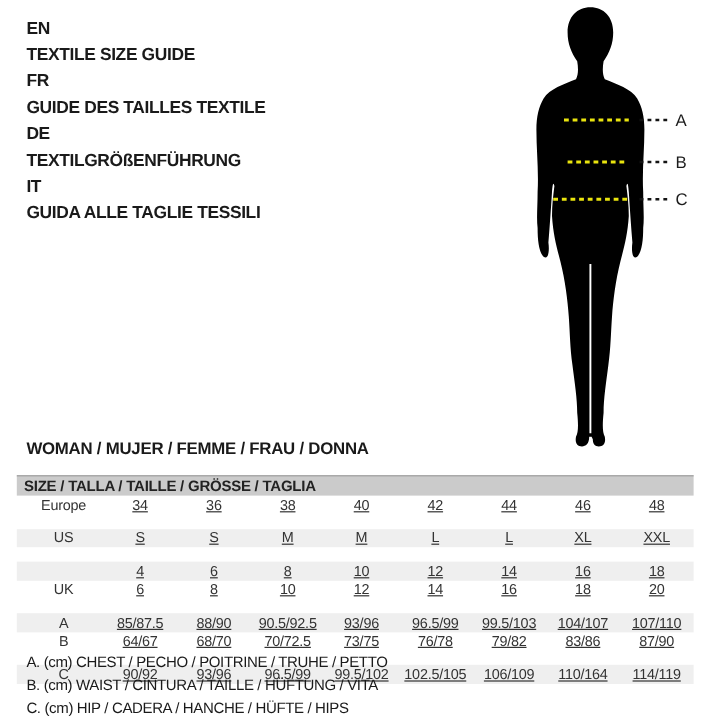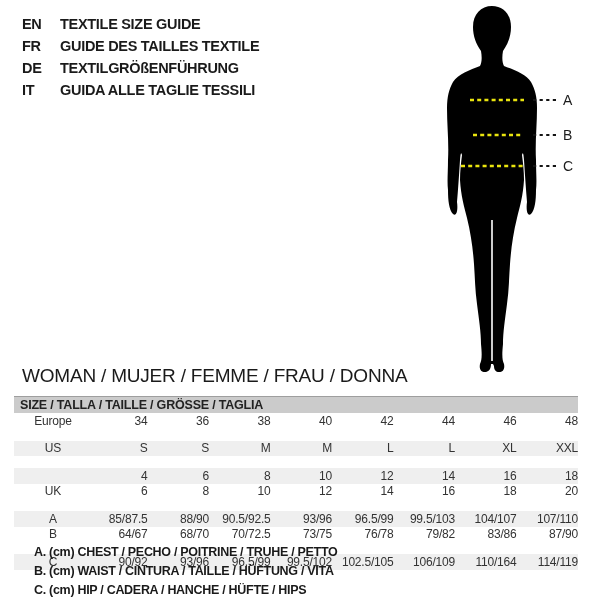--- a/index.html
+++ b/index.html
@@ -2,42 +2,42 @@
 <html style="--header-bg: #cbcbcb; --stripe-bg: #efefef;"><head>
 <meta charset="utf-8">
 <style>
   html,body{margin:0;padding:0;}
   body{
     width:600px;height:600px;background:#ffffff;position:relative;
     font-family:"Liberation Sans", sans-serif;color:#1a1a1a;overflow:hidden;
   }
   
   .lang-list{position:absolute;left:22px;top:13px;}
-  .lang-row{display:flex;line-height:22px;font-size:14.5px;font-weight:700;letter-spacing:-0.3px;}
+  .lang-row{display:flex;line-height:22px;font-size:14.5px;font-weight:700;letter-spacing:-0.3px;flex-direction:column;}
   .lang-code{width:38px;}
   
   .figure-wrap{position:absolute;left:430px;top:4px;width:150px;height:372px;}
   .figure-wrap svg{display:block;}
   .marker-label{font-size:14px;font-weight:400;fill:#1c1c1c;font-family:"Liberation Sans",sans-serif;}
   
-  .section-title{position:absolute;left:22px;top:365px;font-size:19px;font-weight:400;letter-spacing:-0.2px;}
+  .section-title{position:absolute;left:22px;top:365px;font-size:14px;font-weight:700;letter-spacing:-0.2px;}
   
   .size-table{position:absolute;left:14px;top:396px;width:564px;}
   .table-header{
     background:var(--header-bg,#cbcbcb);height:17px;line-height:17px;
     font-size:12.5px;font-weight:700;padding-left:6px;box-sizing:border-box;
     border-top:1px solid #9e9e9e;color:#222;letter-spacing:-0.2px;
   }
   .trow{display:flex;height:15.5px;align-items:center;font-size:12px;color:#333;letter-spacing:-0.2px;}
   .trow.shaded{background:var(--stripe-bg,#efefef);margin-top:12px;}
   .tlabel{width:72px;padding-left:6px;box-sizing:border-box;text-align:center;}
-  .tcell{flex:1;text-align:right;}
+  .tcell{flex:1;text-align:center;text-decoration:underline;}
   
   .notes{position:absolute;left:22px;top:543px;}
-  .note-line{font-size:12.5px;font-weight:700;line-height:19px;letter-spacing:-0.3px;margin-left:12px;}
+  .note-line{font-size:12.5px;font-weight:400;line-height:19px;letter-spacing:-0.3px;}
 </style>
 </head>
 <body>
 
 <div class="lang-list">
     <div class="lang-row">
       <span class="lang-code">EN</span>
       <span class="lang-label">TEXTILE SIZE GUIDE</span>
     </div>
     <div class="lang-row">

